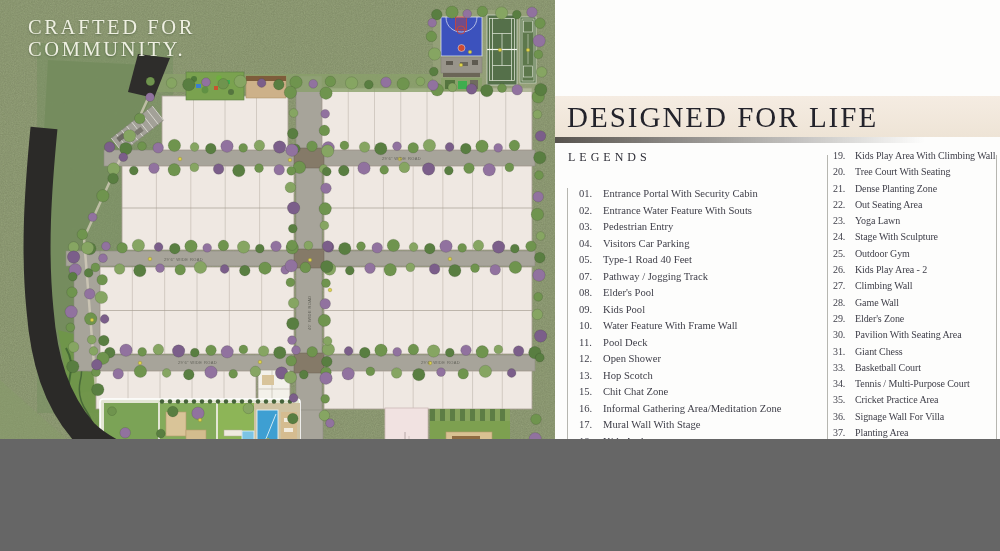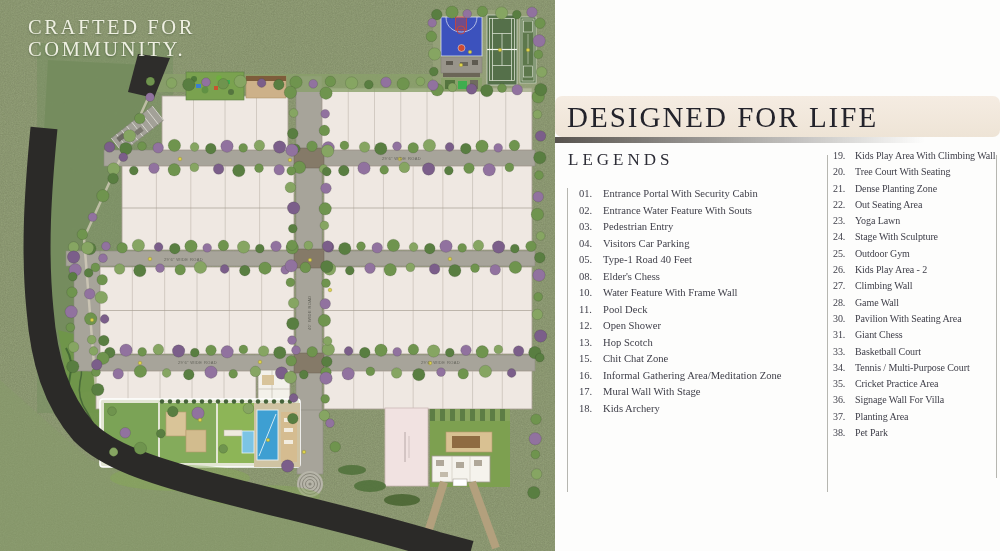--- a/index.html
+++ b/index.html
@@ -1,46 +1,45 @@
 <!DOCTYPE html>
 <html><head>
 <meta charset="utf-8">
 <style>
   html,body{margin:0;padding:0;background:#666;}
   .stage{
-    position:relative;width:1000px;height:551px;overflow:hidden;
+    position:relative;width:1000px;height:439px;overflow:hidden;
     font-family:"Liberation Serif",serif;background:#fff;
   }
   
   .map-wrap{position:absolute;left:0;top:0;width:555px;height:551px;background:#92a173;}
   .map-wrap svg{position:absolute;left:0;top:0;}
   .tagline{
     position:absolute;left:28px;top:16px;z-index:5;
     font-size:20.5px;letter-spacing:2.6px;line-height:1.08;
     color:rgba(246,245,233,.95);text-shadow:0 1px 2px rgba(40,60,35,.45);
   }
   
   .panel{position:absolute;left:555px;top:0;width:445px;height:551px;background:#fdfdfc;}
   .banner{
     position:absolute;left:0;top:96px;width:445px;height:41px;
     background:linear-gradient(#f5ece2,#eee4d6);
-    border-radius:7px;
   }
   .banner-title{
     position:absolute;left:12px;top:0;line-height:42px;
     font-size:29px;letter-spacing:2px;color:#23232b;white-space:nowrap;
   }
   .banner-shadow{
     position:absolute;left:0;top:137px;width:385px;height:6px;
     background:linear-gradient(to right,rgba(58,53,47,.85),rgba(58,53,47,.45) 45%,rgba(58,53,47,0) 96%);
     filter:blur(.7px);
   }
   .legends-title{
     position:absolute;left:13px;top:150px;
-    font-size:17px;letter-spacing:4px;color:#2d2d36;
+    font-size:12px;letter-spacing:4px;color:#2d2d36;
   }
   .vrule{position:absolute;width:1px;background:#b6b6b0;}
   .vrule.left{left:12px;top:188px;height:304px;}
   .vrule.mid{left:272px;top:155px;height:337px;}
   .vrule.right{left:441px;top:155px;height:323px;}
   .legend-col{position:absolute;color:#3e3e48;}
   .legend-col.a{left:24px;top:186px;font-size:10.6px;line-height:16.5px;}
   .legend-col.b{left:278px;top:148px;font-size:10px;line-height:16.3px;letter-spacing:-0.1px;}
   .legend-item{display:flex;white-space:nowrap;}
   .legend-item .num{flex:none;width:24px;}
@@ -662,22 +661,30 @@
         </div>
         <div class="legend-item">
           <span class="num">04.</span>
           <span class="lab">Visitors Car Parking</span>
         </div>
         <div class="legend-item">
           <span class="num">05.</span>
           <span class="lab">Type-1 Road 40 Feet</span>
         </div>
         <div class="legend-item">
+          <span class="num">07.</span>
+          <span class="lab">Pathway / Jogging Track</span>
+        </div>
+        <div class="legend-item">
           <span class="num">08.</span>
-          <span class="lab">Elder's Chess</span>
+          <span class="lab">Elder's Pool</span>
+        </div>
+        <div class="legend-item">
+          <span class="num">09.</span>
+          <span class="lab">Kids Pool</span>
         </div>
         <div class="legend-item">
           <span class="num">10.</span>
           <span class="lab">Water Feature With Frame Wall</span>
         </div>
         <div class="legend-item">
           <span class="num">11.</span>
           <span class="lab">Pool Deck</span>
         </div>
         <div class="legend-item">
@@ -738,20 +745,24 @@
           <span class="num">26.</span>
           <span class="lab">Kids Play Area - 2</span>
         </div>
         <div class="legend-item">
           <span class="num">27.</span>
           <span class="lab">Climbing Wall</span>
         </div>
         <div class="legend-item">
           <span class="num">28.</span>
           <span class="lab">Game Wall</span>
+        </div>
+        <div class="legend-item">
+          <span class="num">29.</span>
+          <span class="lab">Elder's Zone</span>
         </div>
         <div class="legend-item">
           <span class="num">30.</span>
           <span class="lab">Pavilion With Seating Area</span>
         </div>
         <div class="legend-item">
           <span class="num">31.</span>
           <span class="lab">Giant Chess</span>
         </div>
         <div class="legend-item">

